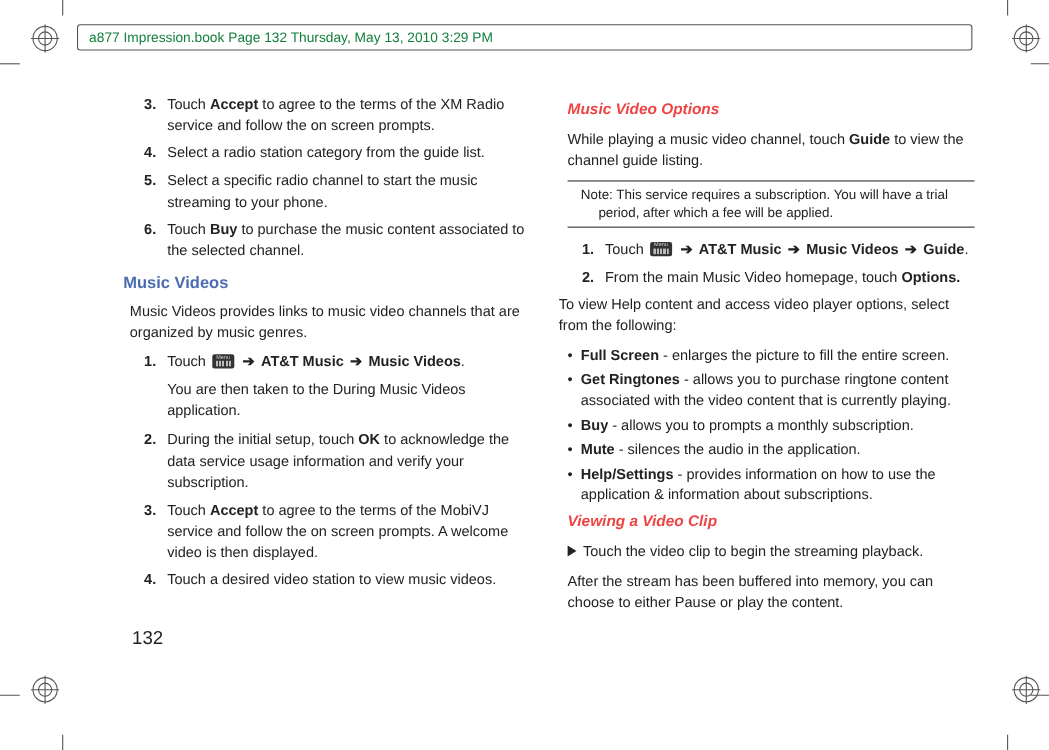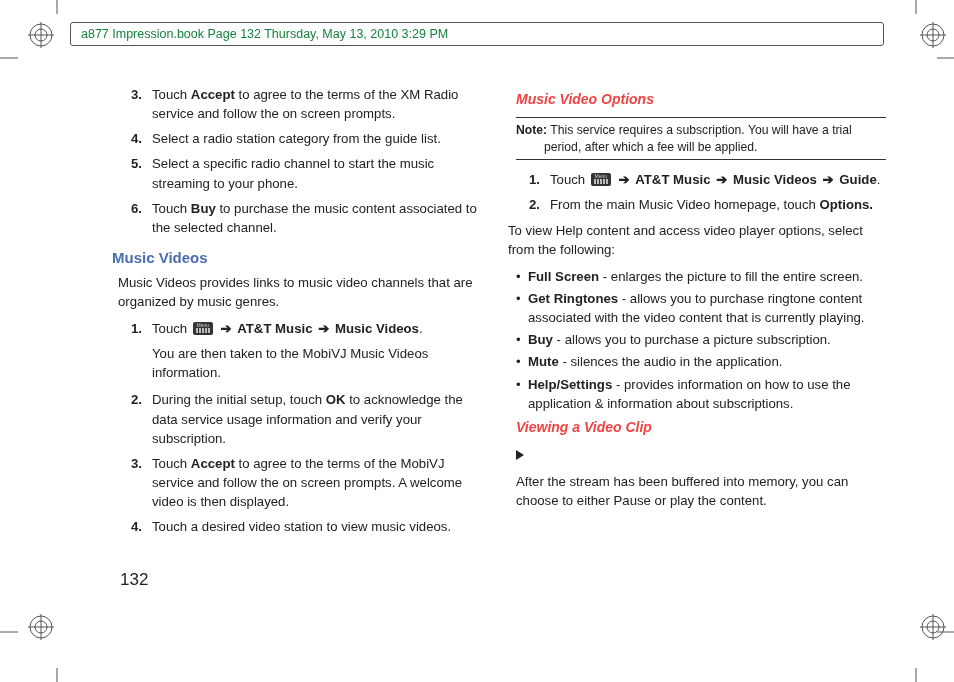--- a/index.html
+++ b/index.html
@@ -36,21 +36,21 @@
   .col { flex: 1 1 0; font-size: 13.2px; line-height: 1.45; }
   .ol-item { display: flex; margin-bottom: 6px; }
   .ol-num { width: 24px; flex: none; font-weight: bold; text-align: right; padding-right: 10px; }
   .ol-body { flex: 1; }
   .ol-indent { margin-left: 34px; margin-bottom: 8px; }
   .sec-head { color: #4a6db0; font-weight: bold; font-size: 15px; margin: 10px 0 4px -6px; }
   .sub-head { color: #ef4444; font-weight: bold; font-style: italic; font-size: 14px; margin: 4px 0 8px 0; }
   .para { margin: 0 0 8px 0; }
   .note-rule { border-top: 1px solid #333; margin: 4px 0; }
   .note { font-size: 12.2px; line-height: 1.35; }
-  .note .lbl { font-weight: bold; }
+  .note .lbl { font-weight: normal; margin-left: 12px; }
   .menu-icon {
     display: inline-block;
     width: 20px; height: 13px;
     background: #333;
     border-radius: 2px;
     vertical-align: -2px;
     position: relative;
     margin: 0 2px;
   }
   .menu-icon::after {
@@ -153,38 +153,41 @@
     <div class="para">Music Videos provides links to music video channels that are organized by music genres.</div>
 
     <div class="ol-item">
       <div class="ol-num">1.</div>
       <div class="ol-body">
         <span>Touch  </span><span class="menu-icon"></span>
         <span class="arrow">➔</span> <span class="bold">AT&amp;T Music</span>
         <span class="arrow">➔</span> <span class="bold">Music Videos</span><span>.</span>
       </div>
     </div>
-    <div class="ol-indent">You are then taken to the MobiVJ Music Videos information.</div>
+    <div class="ol-indent">You are then taken to the During Music Videos application.</div>
 
     <div class="ol-item">
       <div class="ol-num">2.</div>
       <div class="ol-body"><span>During the initial setup, touch </span><span class="bold">OK</span><span> to acknowledge the data service usage information and verify your subscription.</span></div>
     </div>
     <div class="ol-item">
       <div class="ol-num">3.</div>
       <div class="ol-body"><span>Touch </span><span class="bold">Accept</span><span> to agree to the terms of the MobiVJ service and follow the on screen prompts. A welcome video is then displayed.</span></div>
     </div>
     <div class="ol-item">
       <div class="ol-num">4.</div>
       <div class="ol-body">Touch a desired video station to view music videos.</div>
     </div>
   </div>
 
   <div class="col">
     <div class="sub-head">Music Video Options</div>
+    <div class="para">
+      <span>While playing a music video channel, touch </span><span class="bold">Guide</span><span> to view the channel guide listing.</span>
+    </div>
     <div class="note-rule"></div>
     <div class="note" style="padding-left:28px; text-indent:-28px;">
       <span class="lbl">Note:</span><span> This service requires a subscription. You will have a trial period, after which a fee will be applied.</span>
     </div>
     <div class="note-rule" style="margin-bottom:10px;"></div>
 
     <div class="ol-item">
       <div class="ol-num">1.</div>
       <div class="ol-body">
         <span>Touch  </span><span class="menu-icon"></span>
@@ -203,30 +206,30 @@
     <div class="bullet">
         <div class="dot">•</div>
         <div class="bb"><span class="bold">Full Screen</span><span> - enlarges the picture to fill the entire screen.</span></div>
       </div>
     <div class="bullet">
         <div class="dot">•</div>
         <div class="bb"><span class="bold">Get Ringtones</span><span> - allows you to purchase ringtone content associated with the video content that is currently playing.</span></div>
       </div>
     <div class="bullet">
         <div class="dot">•</div>
-        <div class="bb"><span class="bold">Buy</span><span> - allows you to purchase a picture subscription.</span></div>
+        <div class="bb"><span class="bold">Buy</span><span> - allows you to prompts a monthly subscription.</span></div>
       </div>
     <div class="bullet">
         <div class="dot">•</div>
         <div class="bb"><span class="bold">Mute</span><span> - silences the audio in the application.</span></div>
       </div>
     <div class="bullet">
         <div class="dot">•</div>
         <div class="bb"><span class="bold">Help/Settings</span><span> - provides information on how to use the application &amp; information about subscriptions.</span></div>
       </div>
 
     <div class="sub-head" style="margin-top:4px;">Viewing a Video Clip</div>
-    <div class="para"><span class="tri"></span></div>
+    <div class="para"><span class="tri"></span><span>Touch the video clip to begin the streaming playback.</span></div>
     <div class="para">After the stream has been buffered into memory, you can choose to either Pause or play the content.</div>
   </div>
 </div>
 
 <div class="page-num">132</div>
 
 </body></html>

